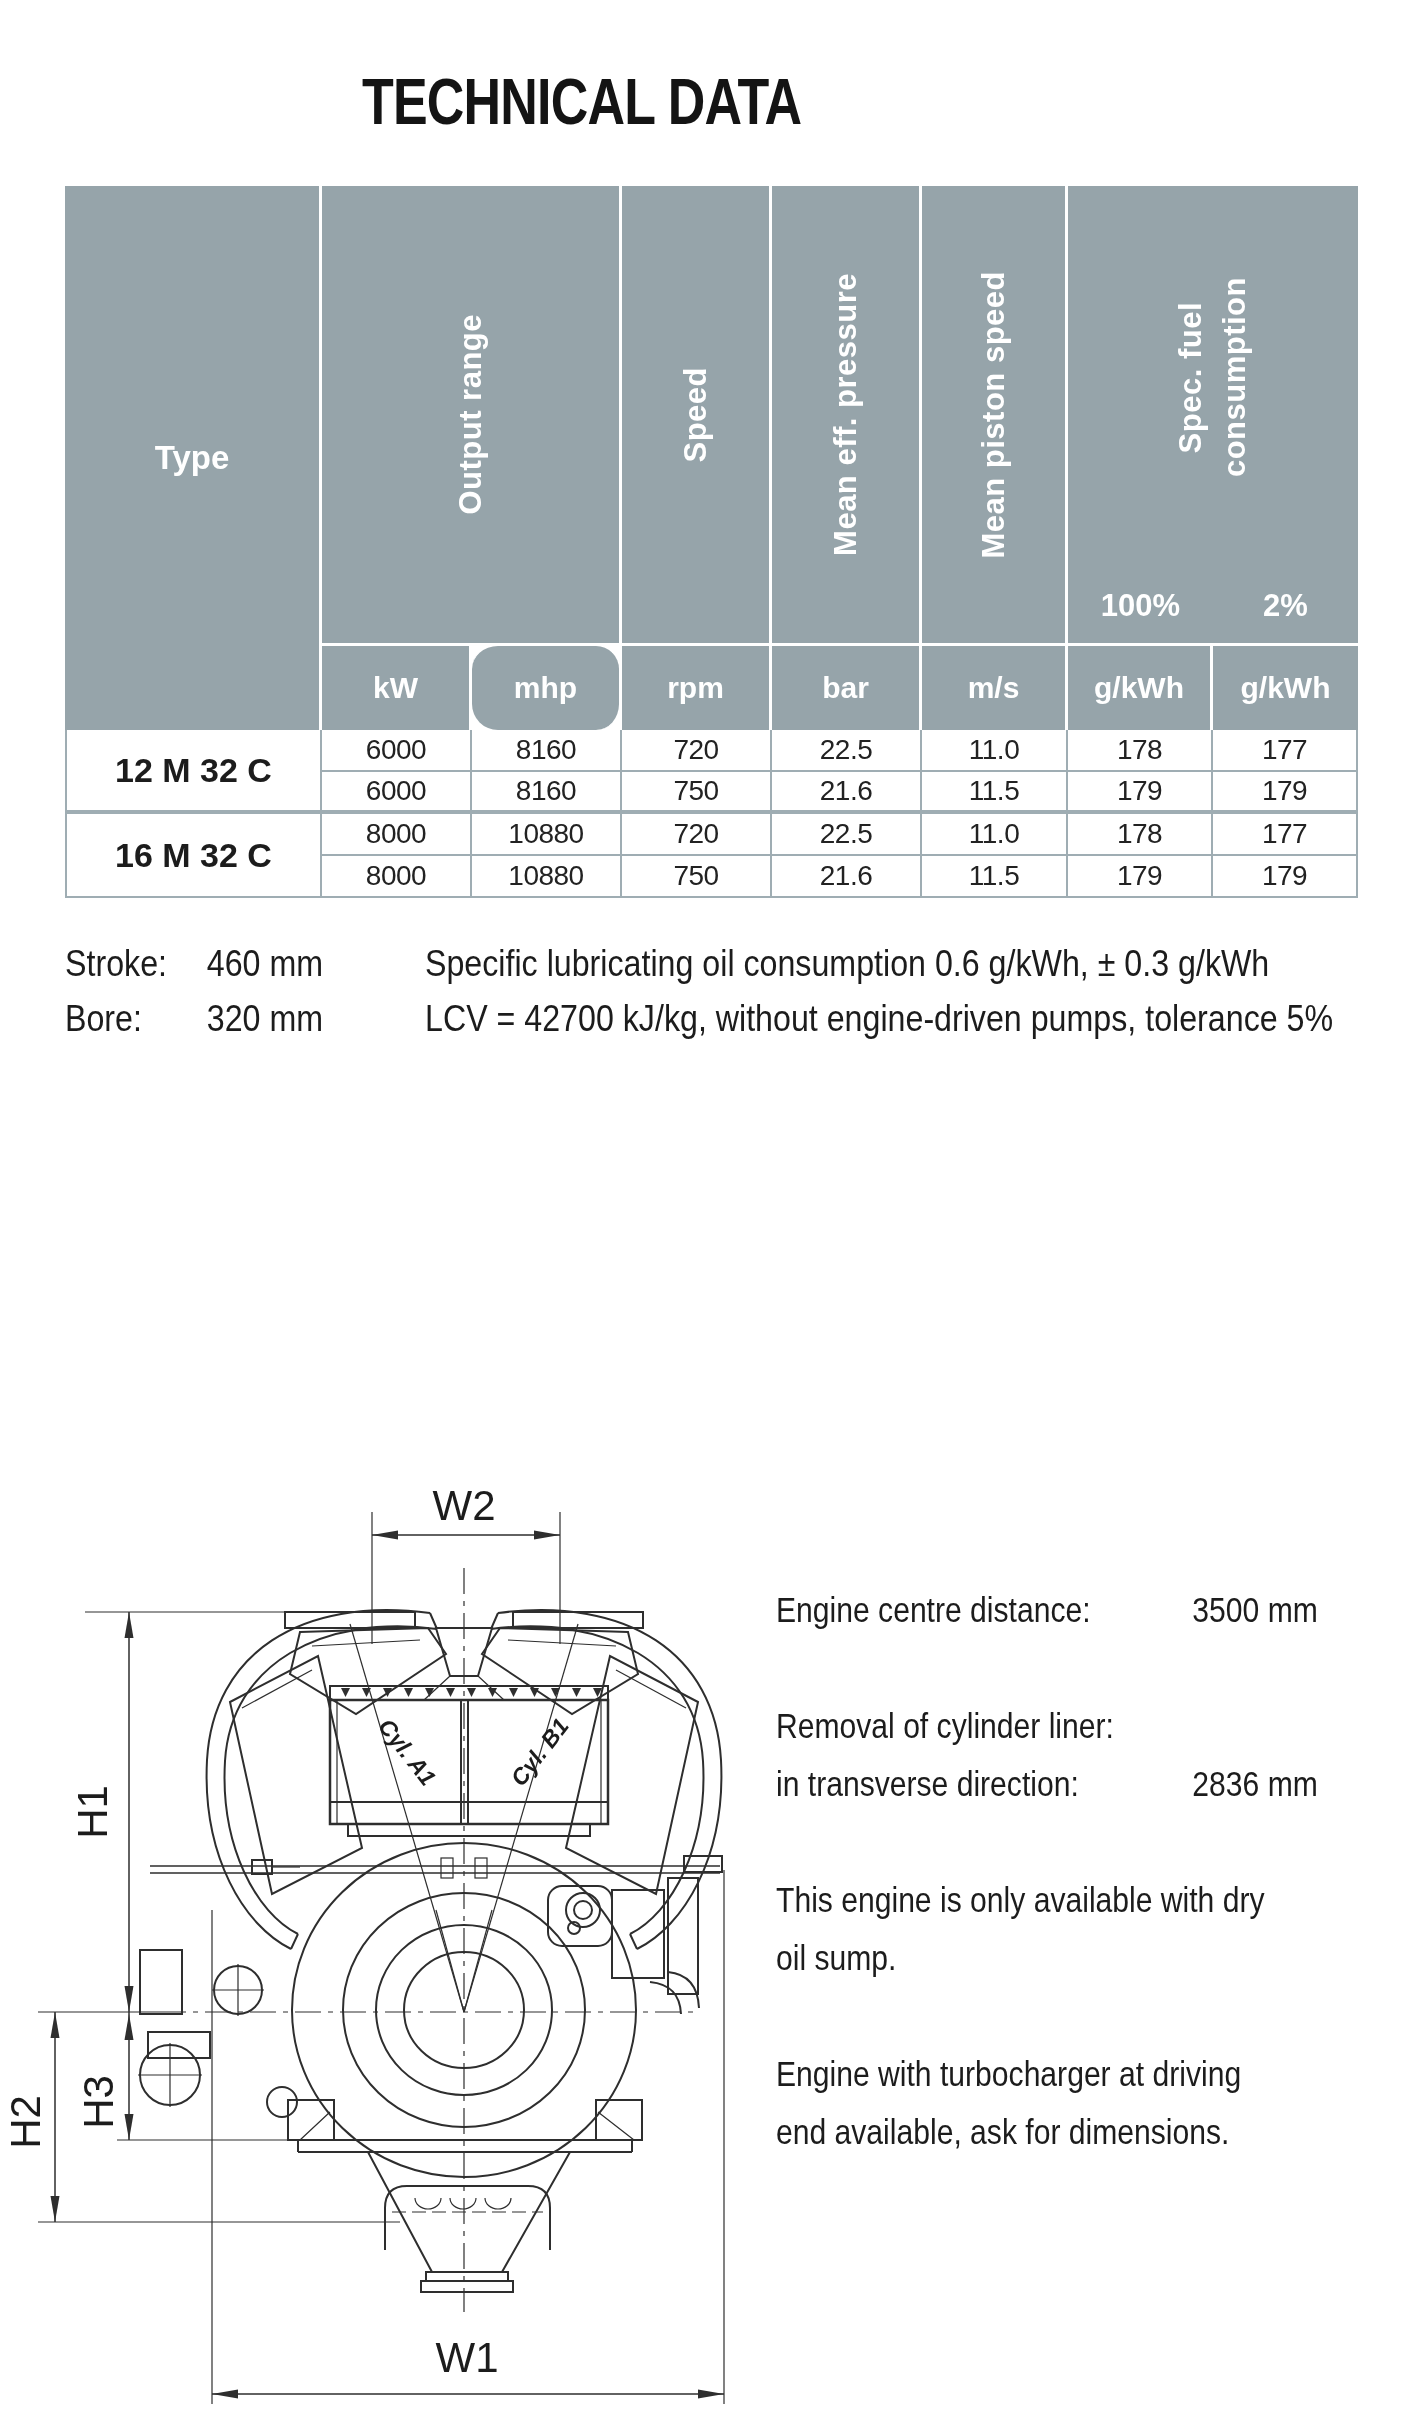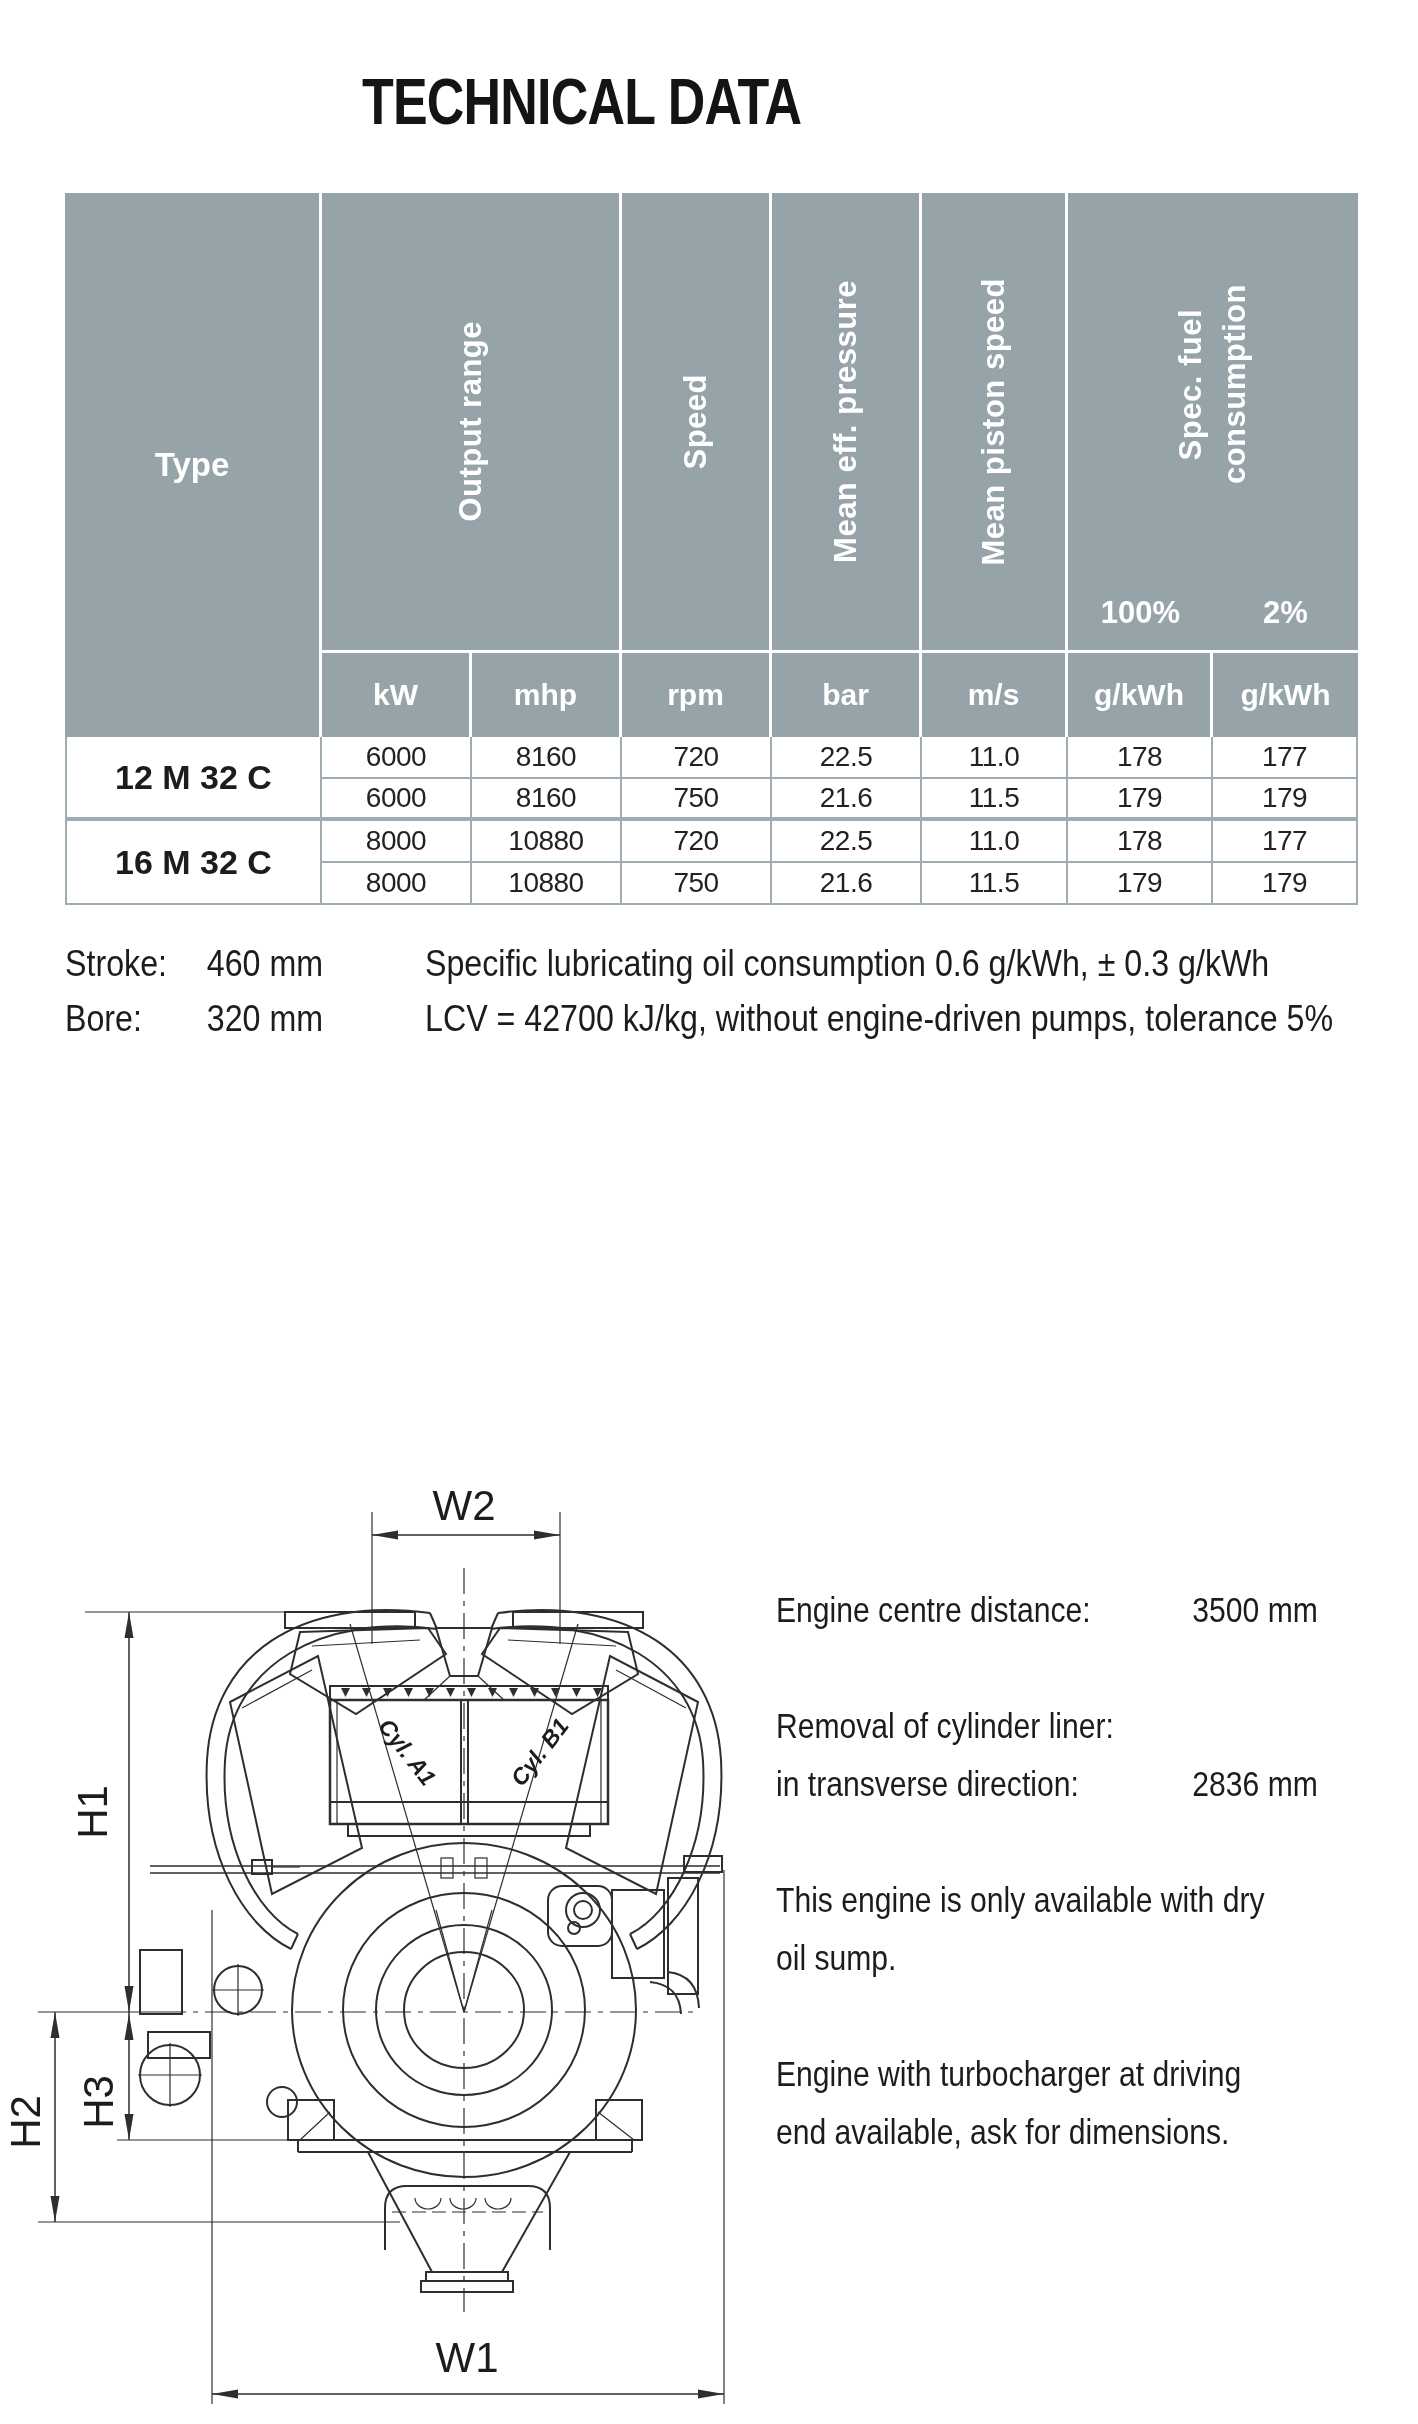--- a/index.html
+++ b/index.html
@@ -10,21 +10,21 @@
   :root{
     --hdr:#96a4aa;
     --line:#9fadb3;
     --ink:#1c1c1c;
   }
   
   .title{position:absolute;top:64px;left:0;width:1164px;text-align:center;
     font-weight:bold;font-size:65px;color:#141414;white-space:nowrap;}
   .cond{display:inline-block;transform:scaleX(0.80);transform-origin:50% 50%;letter-spacing:-1px;}
   
-  .ttable{position:absolute;left:65px;top:193px;width:1053px;height:712px;
+  .ttable{position:absolute;left:65px;top:186px;width:1053px;height:712px;
     display:grid;
     grid-template-columns:257px 150px 150px 150px 150px 146px 145px 145px;
     grid-template-rows:457px 87px 42px 42px 42px 42px;
     background:#fff;}
   .cell{box-sizing:border-box;display:flex;align-items:center;justify-content:center;}
   .hd{background:var(--hdr);color:#fff;font-weight:bold;}
   .wr{border-right:3px solid #fff;}
   .unit{border-top:3px solid #fff;font-size:30px;}
   .vtext{writing-mode:vertical-rl;transform:rotate(180deg);font-size:31px;letter-spacing:.5px;white-space:nowrap;}
   .typehead{font-size:33px;}
@@ -94,21 +94,21 @@
     </div>
     <div class="sfc-load">
       <span>100%</span>
       <span>2%</span>
     </div>
   </div>
 
   <div class="cell hd unit wr" style="grid-column:2;grid-row:2;">
       <span>kW</span>
     </div>
-  <div class="cell hd unit wr" style="grid-column:3;grid-row:2;">
+  <div class="cell hd unit wr" style="grid-column:3;grid-row:2;border-radius:26px;">
       <span>mhp</span>
     </div>
   <div class="cell hd unit wr" style="grid-column:4;grid-row:2;">
       <span>rpm</span>
     </div>
   <div class="cell hd unit wr" style="grid-column:5;grid-row:2;">
       <span>bar</span>
     </div>
   <div class="cell hd unit wr" style="grid-column:6;grid-row:2;">
       <span>m/s</span>

